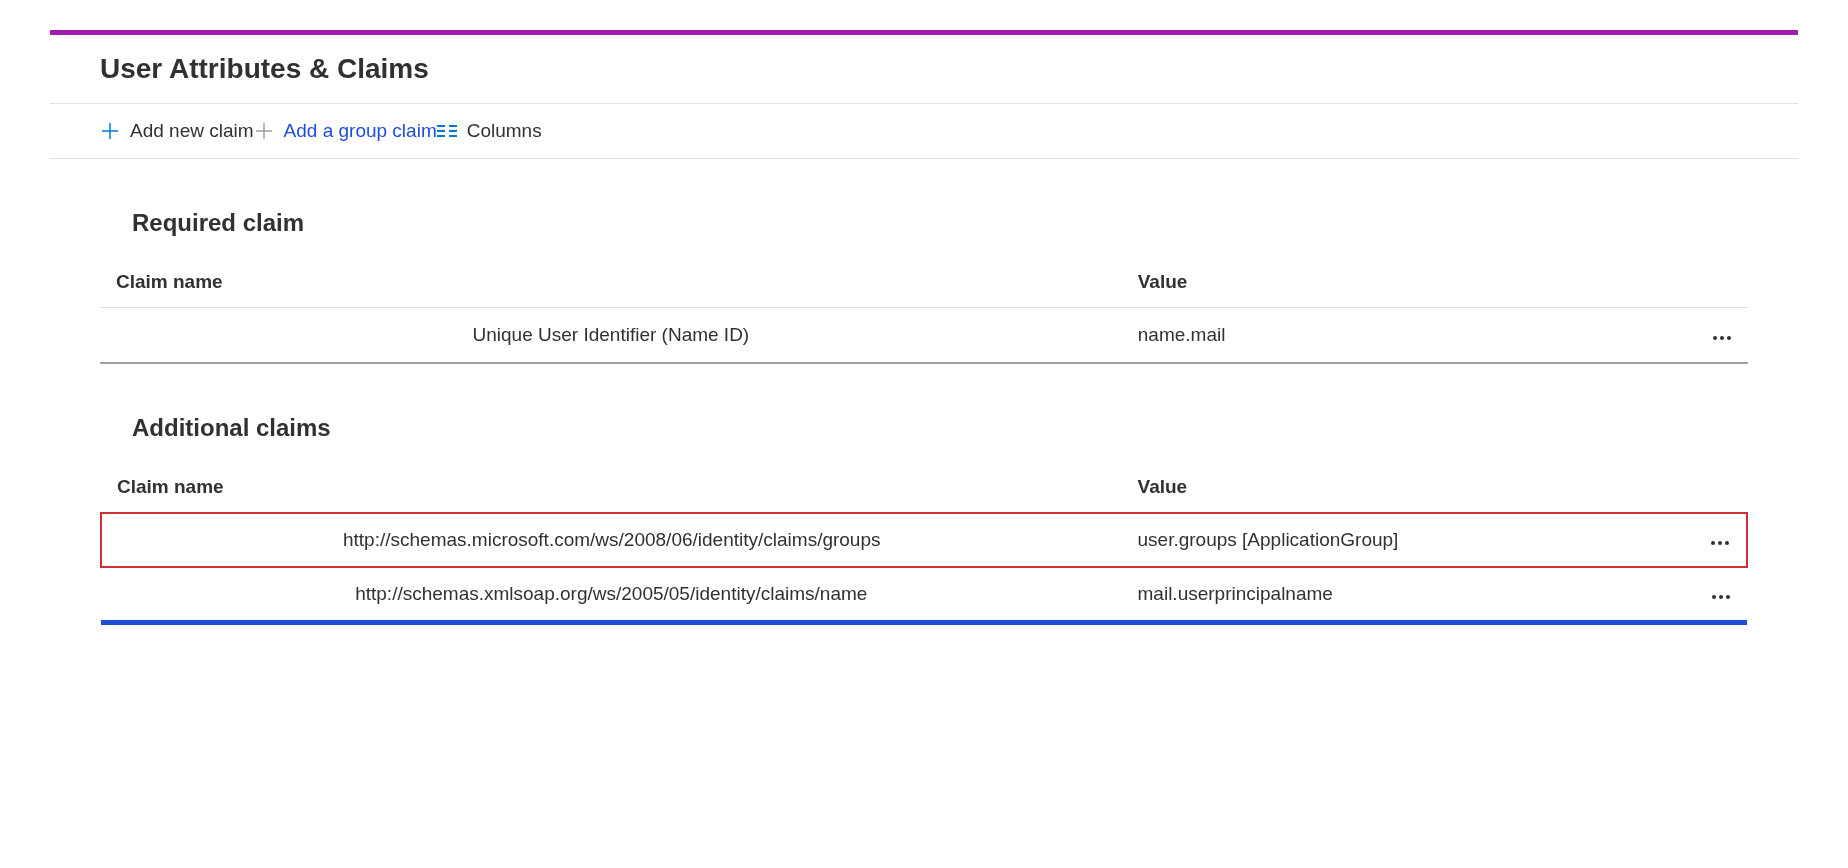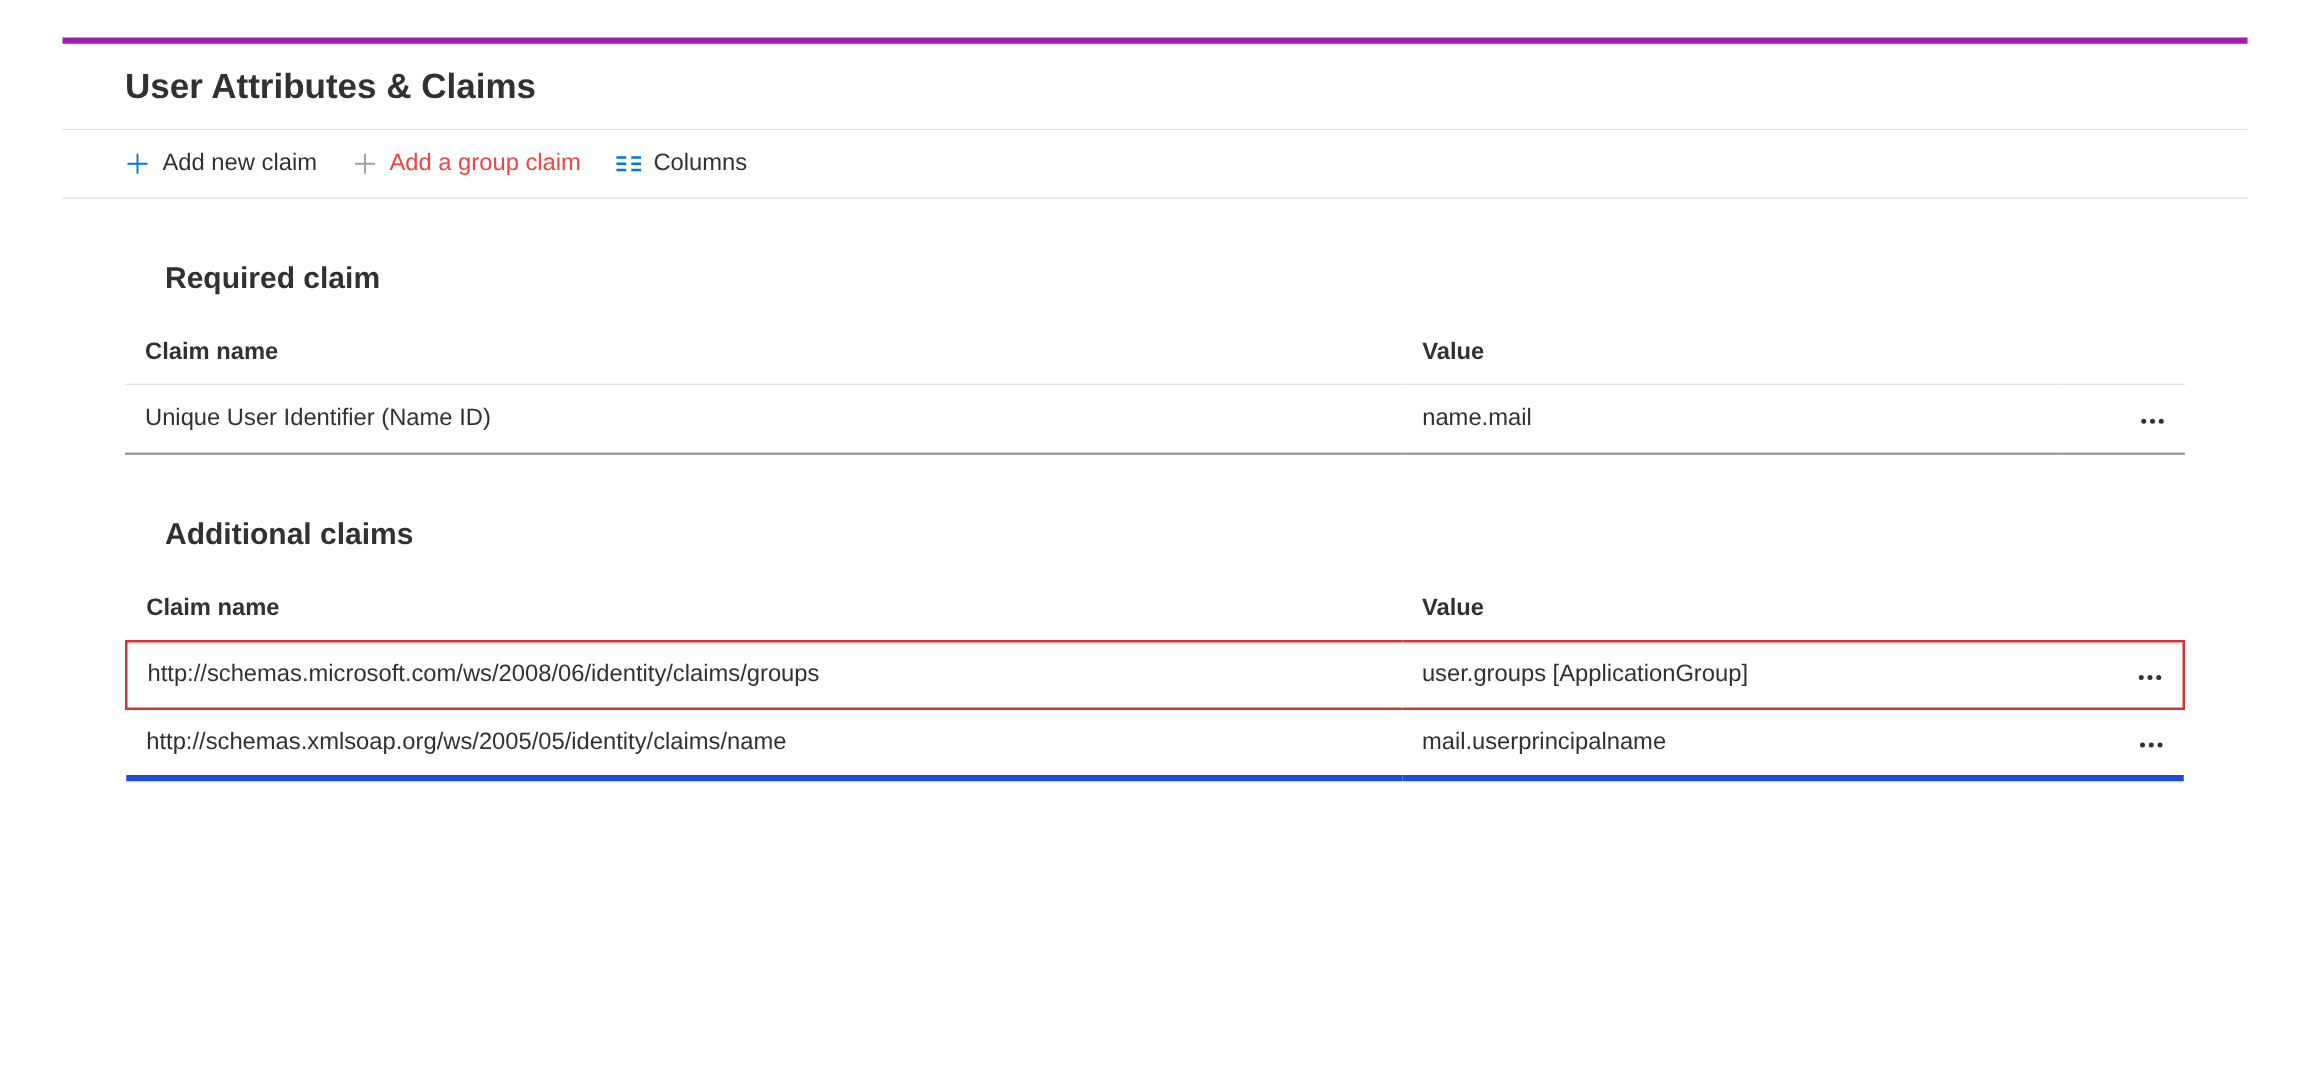--- a/index.html
+++ b/index.html
@@ -17,34 +17,33 @@
       font-size: 28px;
       font-weight: 600;
       padding: 18px 50px 18px 50px;
       border-top: 5px solid #a21caf;
       border-bottom: 1px solid #e1e1e1;
       margin-bottom: 0;
     }
     .toolbar {
       display: flex;
       align-items: center;
-      gap: 28px;
       padding: 16px 50px;
       border-bottom: 1px solid #e1e1e1;
       font-size: 19px;
     }
     .toolbar-btn {
       display: flex;
       align-items: center;
       gap: 10px;
       cursor: pointer;
       color: #323130;
     }
     .toolbar-btn.disabled {
-      color: #ef4444;
+      color: #1d4ed8;
       cursor: default;
     }
     .toolbar-icon {
       display: inline-flex;
       align-items: center;
       justify-content: center;
       width: 20px;
       height: 20px;
       color: #0078d4;
     }
@@ -75,20 +74,21 @@
     .claims-table td {
       font-size: 19px;
       padding: 16px 16px;
       border-bottom: 1px solid #e1e1e1;
     }
     .claims-table tbody tr:last-child td {
       border-bottom: 2px solid #a19f9d;
     }
     .col-name {
       width: 62%;
+      text-align: center;
     }
     .col-value {
       width: 32%;
     }
     .col-action {
       width: 6%;
       text-align: right;
     }
     .more-btn {
       display: inline-flex;

